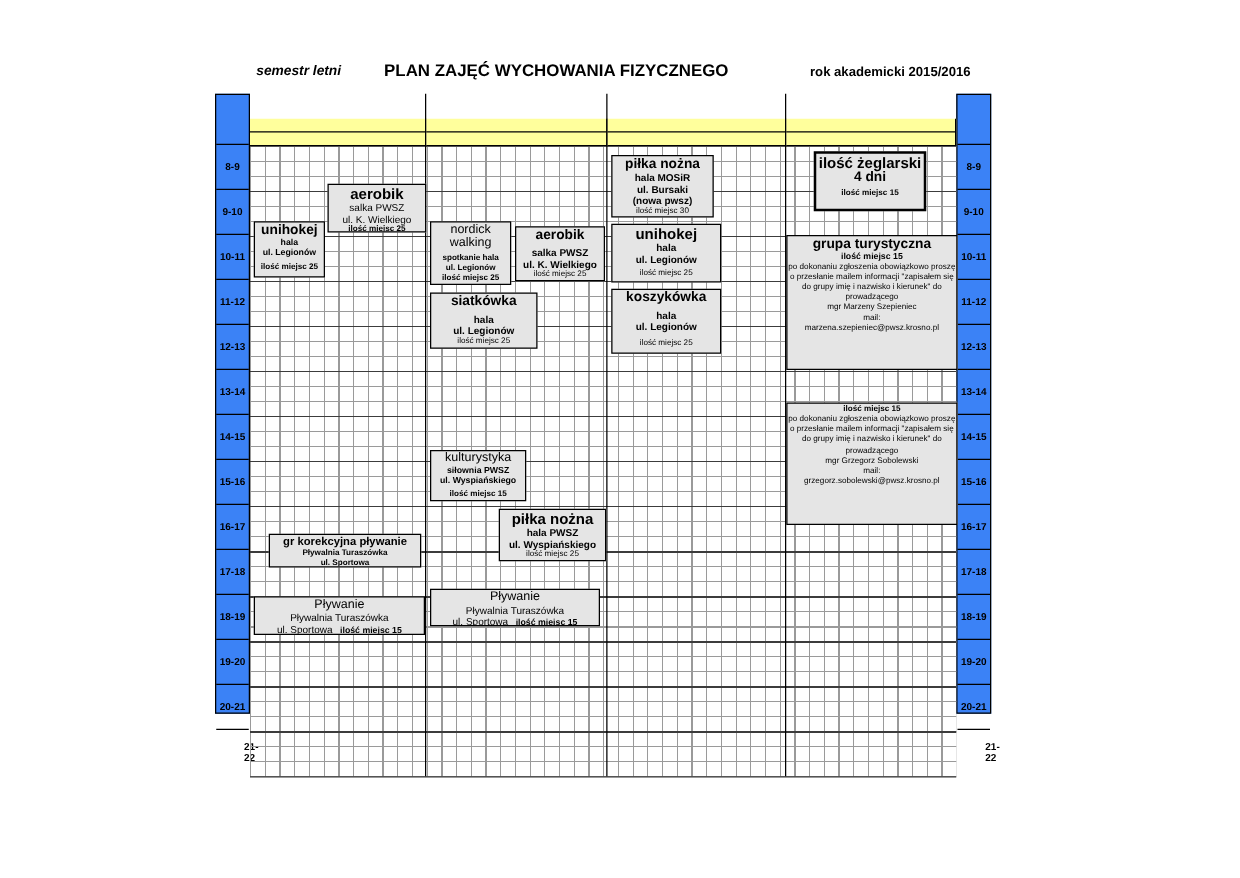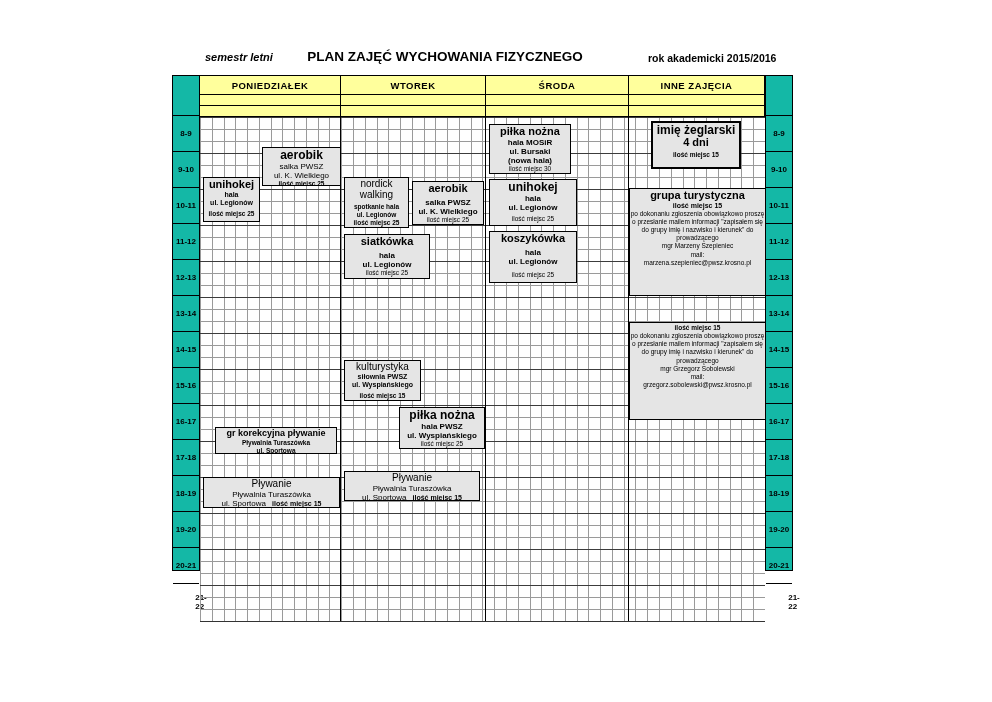--- a/index.html
+++ b/index.html
@@ -5,21 +5,21 @@
   html,body{margin:0;padding:0;background:#fff;}
   .page{
     position:relative;width:992px;height:702px;background:#ffffff;
     font-family:"Liberation Sans","DejaVu Sans",sans-serif;color:#000;overflow:hidden;
   }
   
   .semester{position:absolute;left:205px;top:51px;font-size:11px;font-weight:bold;font-style:italic;text-align:center;}
   .main-title{position:absolute;left:285px;top:49px;width:320px;text-align:center;font-size:13.5px;font-weight:bold;}
   .year{position:absolute;left:648px;top:52px;font-size:10.5px;font-weight:bold;}
   
-  .time-col{position:absolute;top:75px;width:28px;height:496px;background:#14b8a6;border:1px solid #000;box-sizing:border-box;}
+  .time-col{position:absolute;top:75px;width:28px;height:496px;background:#3b82f6;border:1px solid #000;box-sizing:border-box;}
   .time-col.left{left:172px;}
   .time-col.right{left:765px;}
   .corner{height:40px;border-bottom:1px solid #000;box-sizing:border-box;}
   .tcell{height:36px;border-bottom:1px solid #000;box-sizing:border-box;display:flex;align-items:center;justify-content:center;font-size:8px;font-weight:bold;}
   .tcell:last-child{border-bottom:none;margin-left:28px;}
   
   .day-row{position:absolute;left:200px;top:75px;width:565px;height:20px;display:flex;}
   .day-cell{background:#ffff9c;border-top:1px solid #000;border-bottom:1px solid #000;border-right:1px solid #000;box-sizing:border-box;display:flex;align-items:center;justify-content:center;font-size:9.5px;font-weight:bold;letter-spacing:.5px;}
   .sub-row{position:absolute;left:200px;top:95px;width:565px;height:22px;display:flex;}
   .sub-cell{background:#ffff9c;border-bottom:1px solid #000;border-right:1px solid #000;box-sizing:border-box;}
@@ -89,26 +89,20 @@
     <div class="tcell">14-15</div>
     <div class="tcell">15-16</div>
     <div class="tcell">16-17</div>
     <div class="tcell">17-18</div>
     <div class="tcell">18-19</div>
     <div class="tcell">19-20</div>
     <div class="tcell">20-21</div>
     <div class="tcell">21-22</div>
   </div>
 
-  <div class="day-row">
-    <div class="day-cell w-mon">PONIEDZIAŁEK</div>
-    <div class="day-cell w-tue">WTOREK</div>
-    <div class="day-cell w-wed">ŚRODA</div>
-    <div class="day-cell w-inne">INNE ZAJĘCIA</div>
-  </div>
 
   <div class="sub-row">
     <div class="sub-cell w-mon">
         <div class="half"></div>
       </div>
     <div class="sub-cell w-tue">
         <div class="half"></div>
       </div>
     <div class="sub-cell w-wed">
         <div class="half"></div>
@@ -192,40 +186,40 @@
     <div class="s8">Pływalnia Turaszówka</div>
     <div class="s8">
       <span>ul. Sportowa</span><span class="s7b gap">ilość miejsc 15</span>
     </div>
   </div>
 
   <div class="ev" style="left:489px;top:124px;width:82px;height:50px;">
     <div class="t11">piłka nożna</div>
     <div class="s8b">hala MOSiR</div>
     <div class="s8b">ul. Bursaki</div>
-    <div class="s8b">(nowa hala)</div>
+    <div class="s8b">(nowa pwsz)</div>
     <div class="s65">ilość miejsc 30</div>
   </div>
 
   <div class="ev" style="left:489px;top:179px;width:88px;height:47px;">
     <div class="t12">unihokej</div>
     <div class="s8b">hala</div>
     <div class="s8b">ul. Legionów</div>
     <div class="s65 mt3">ilość miejsc 25</div>
   </div>
 
   <div class="ev" style="left:489px;top:231px;width:88px;height:52px;">
     <div class="t11">koszykówka</div>
     <div class="s8b mt3">hala</div>
     <div class="s8b">ul. Legionów</div>
     <div class="s65 mt5">ilość miejsc 25</div>
   </div>
 
   <div class="ev heavy" style="left:651px;top:121px;width:90px;height:48px;">
-    <div class="t12">imię żeglarski</div>
+    <div class="t12">ilość żeglarski</div>
     <div class="t11">4 dni</div>
     <div class="s65b mt3">ilość miejsc 15</div>
   </div>
 
   <div class="ev med" style="left:629px;top:188px;width:137px;height:108px;">
     <div class="t11">grupa turystyczna</div>
     <div class="s7b">ilość miejsc 15</div>
     <div class="s65">po dokonaniu zgłoszenia obowiązkowo proszę o przesłanie mailem informacji "zapisałem się do grupy imię i nazwisko i kierunek" do prowadzącego</div>
     <div class="s65">mgr Marzeny Szepieniec</div>
     <div class="s65">mail:</div>

